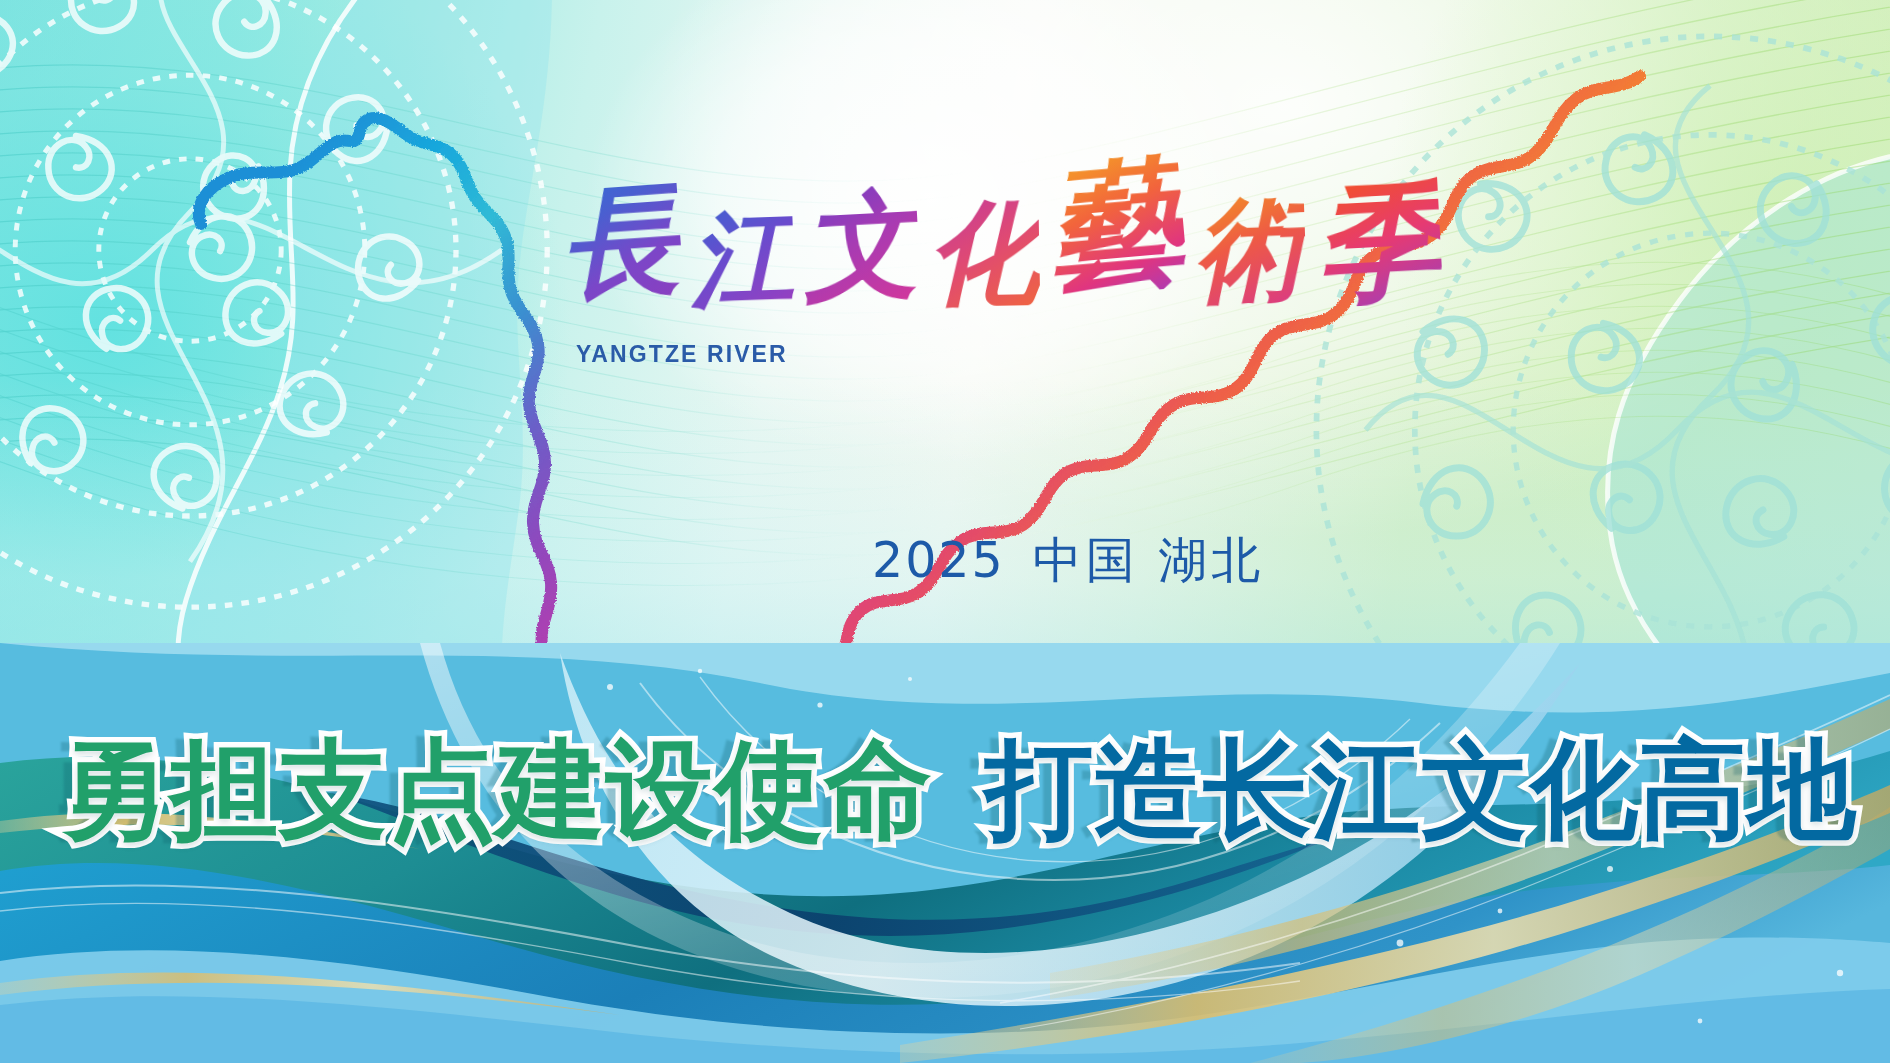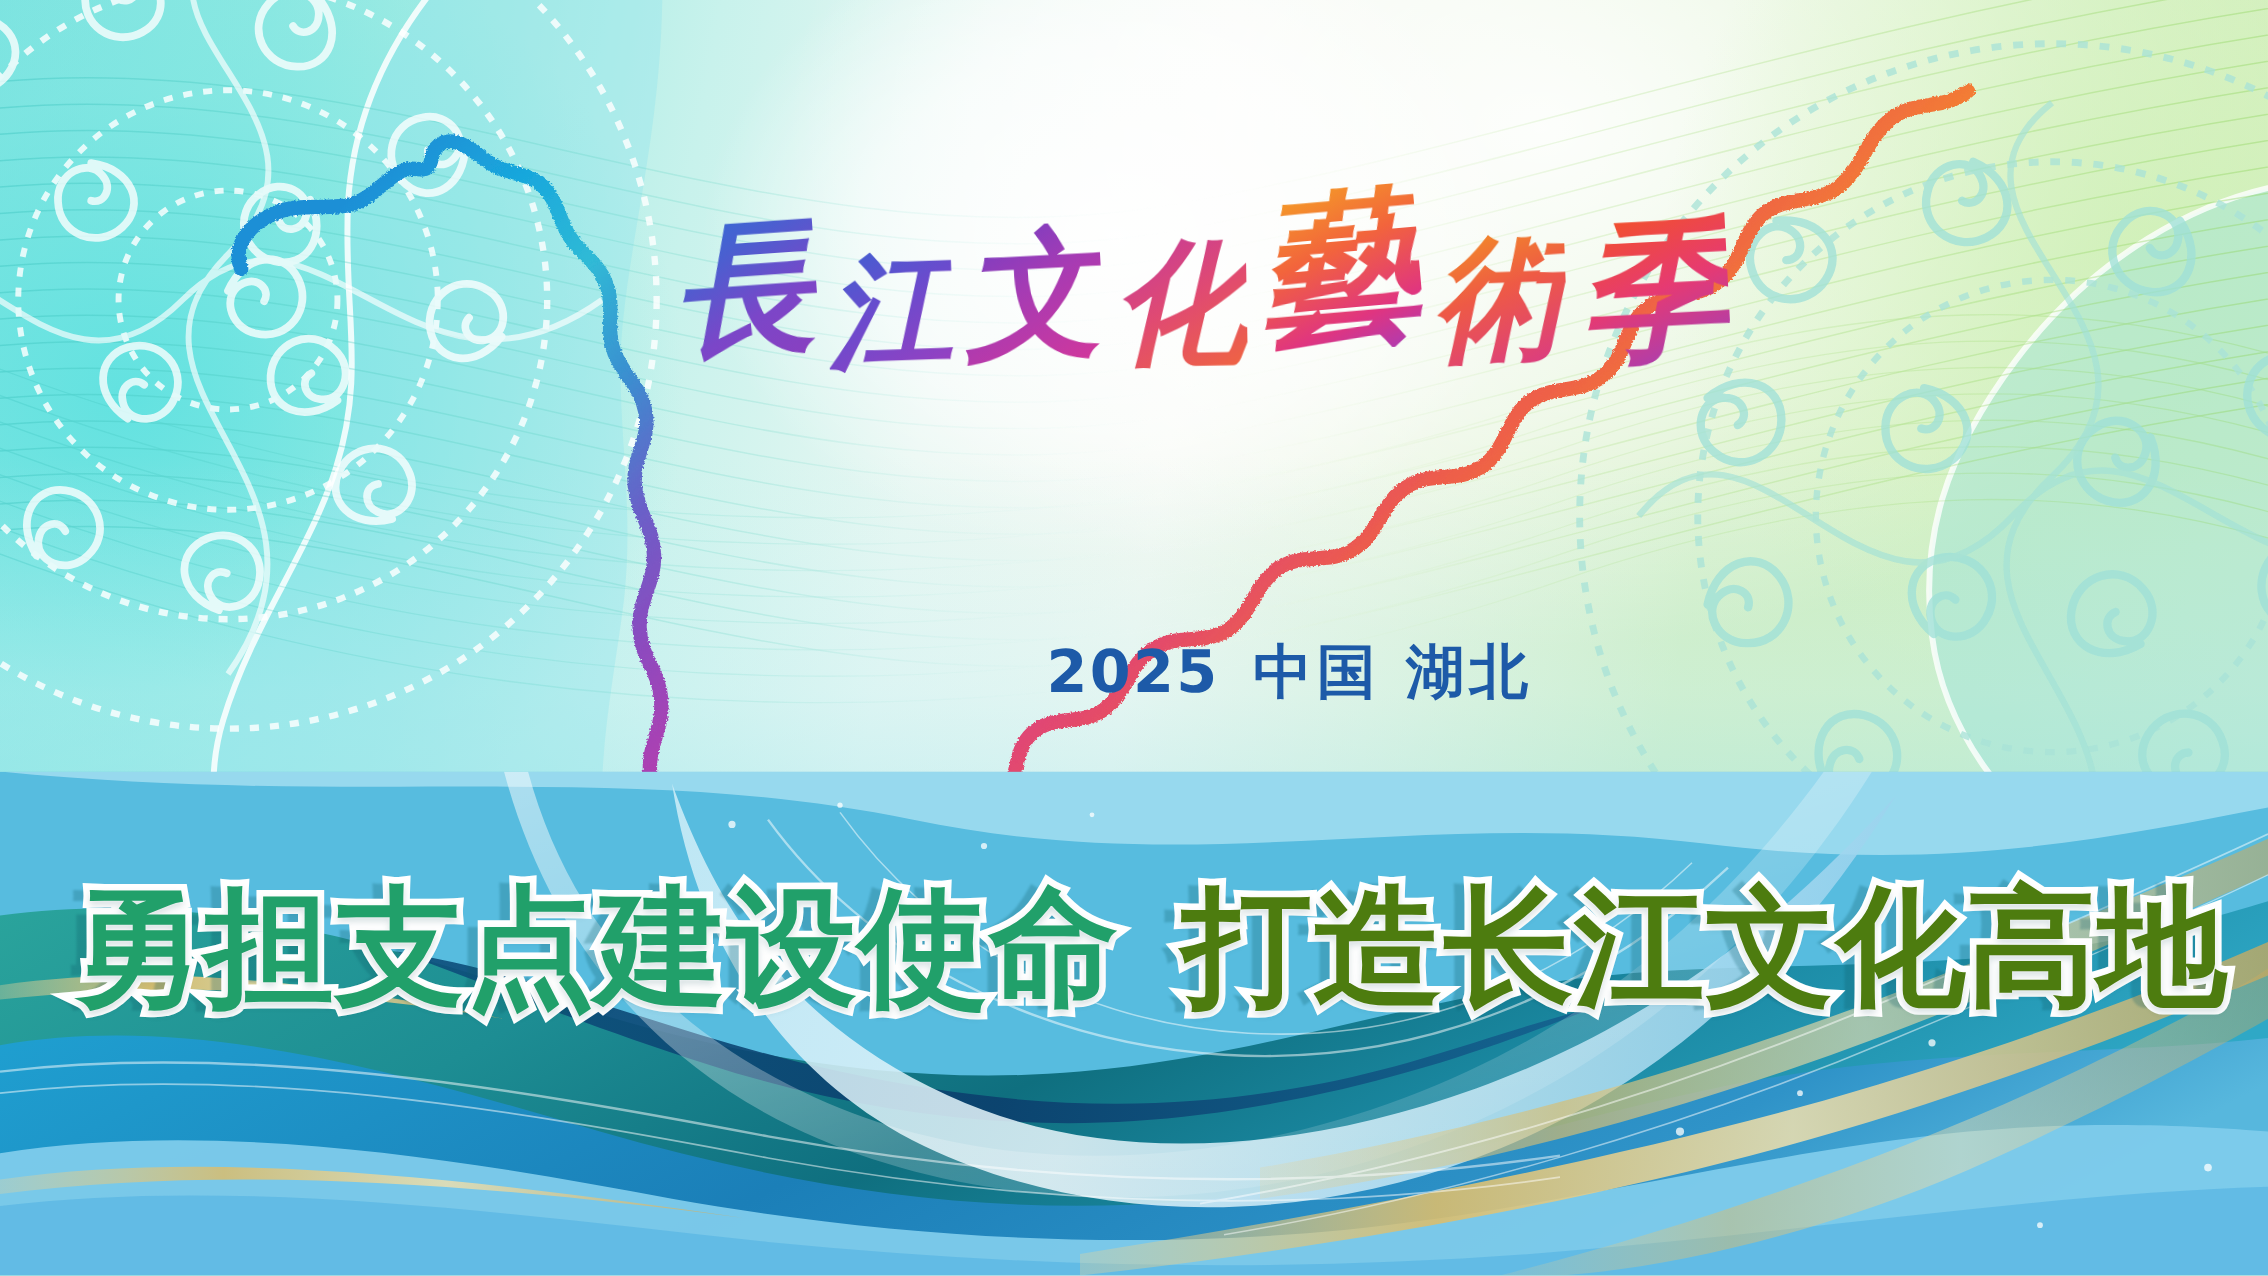--- a/index.html
+++ b/index.html
@@ -100,21 +100,21 @@
     letter-spacing:2.1px;
     line-height:1.62;
     text-transform:uppercase;
   }
   .en-title div { white-space:nowrap; }
 
   .year-line {
     position:absolute; left:872px; top:528px;
     color:#1d5aa8;
     font-size:49px;
-    font-weight:700;
+    font-weight:400;
     letter-spacing:1px;
     white-space:nowrap;
     font-family:"DejaVu Sans", sans-serif;
   }
   .year-line .yr { letter-spacing:2px; }
   .year-line .cn { margin-left:28px; letter-spacing:4px; }
 
   .slogan {
     position:absolute; left:0; right:0; top:718px;
     display:flex; justify-content:center; align-items:center;
@@ -127,21 +127,21 @@
     font-size:108px;
     font-weight:700;
     letter-spacing:1px;
     -webkit-text-stroke:11px #ffffff;
     paint-order:stroke fill;
     text-shadow:
        0 0 2px rgba(255,255,255,.9),
        0 3px 6px rgba(20,80,90,.18);
   }
   .slogan .s-green { color:#21a06a; }
-  .slogan .s-blue  { color:#4d7c0f; margin-left:52px; }
+  .slogan .s-blue  { color:#0369a1; margin-left:52px; }
 
   .slogan-shadow{
     position:absolute; left:0; right:0; top:718px;
     display:flex; justify-content:center; align-items:baseline;
     white-space:nowrap; pointer-events:none;
     filter:blur(1px); opacity:.25;
   }
   .slogan-shadow span{
     font-family:"DejaVu Sans", sans-serif;
     font-size:108px; font-weight:700; letter-spacing:1px; color:#0b5a66;
@@ -844,20 +844,21 @@
     <span class="cal-char c1">長</span>
     <span class="cal-char c2">江</span>
     <span class="cal-char c3">文</span>
     <span class="cal-char c4">化</span>
     <span class="cal-char c5">藝</span>
     <span class="cal-char c6">術</span>
     <span class="cal-char c7">季</span>
   </div>
 
   <div class="en-title">
+    <div>YANGTZE RIVER</div>
   </div>
 
   <div class="year-line">
     <span class="yr">2025</span><span class="cn">中国 湖北</span>
   </div>
 
   <div class="slogan-shadow">
     <span class="s-green">勇担支点建设使命</span>
     <span class="s-blue">打造长江文化高地</span>
   </div>

